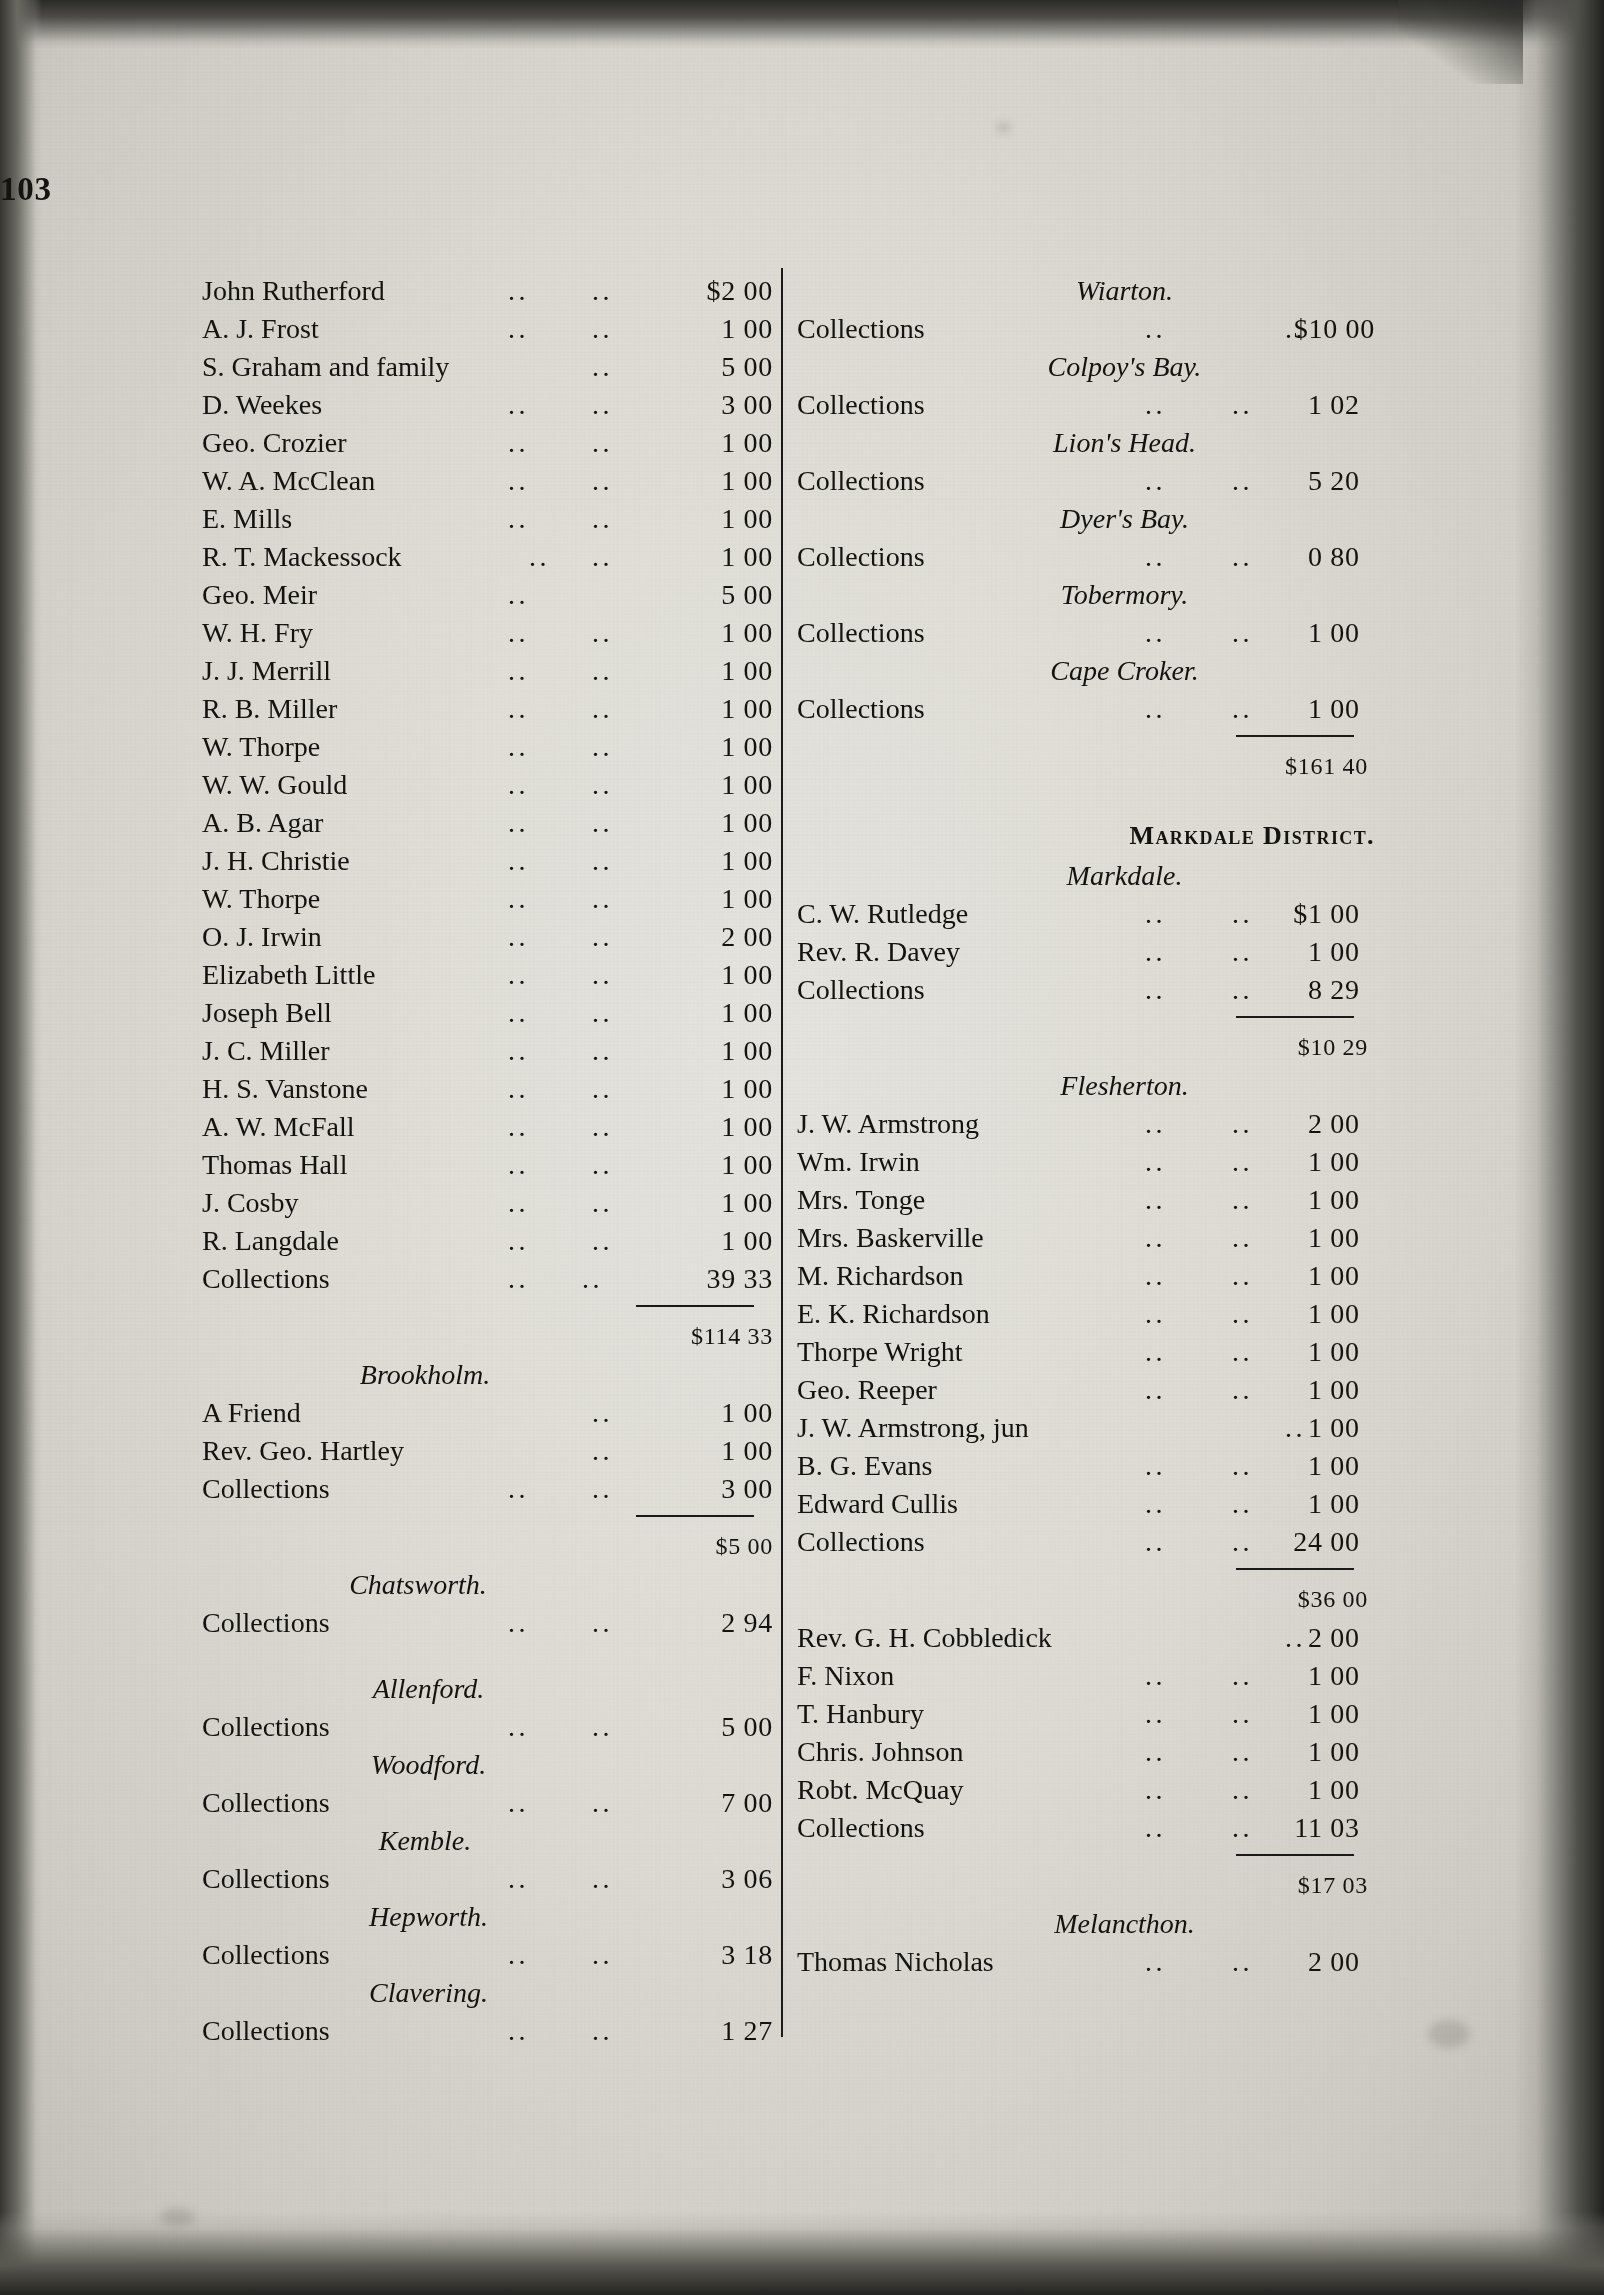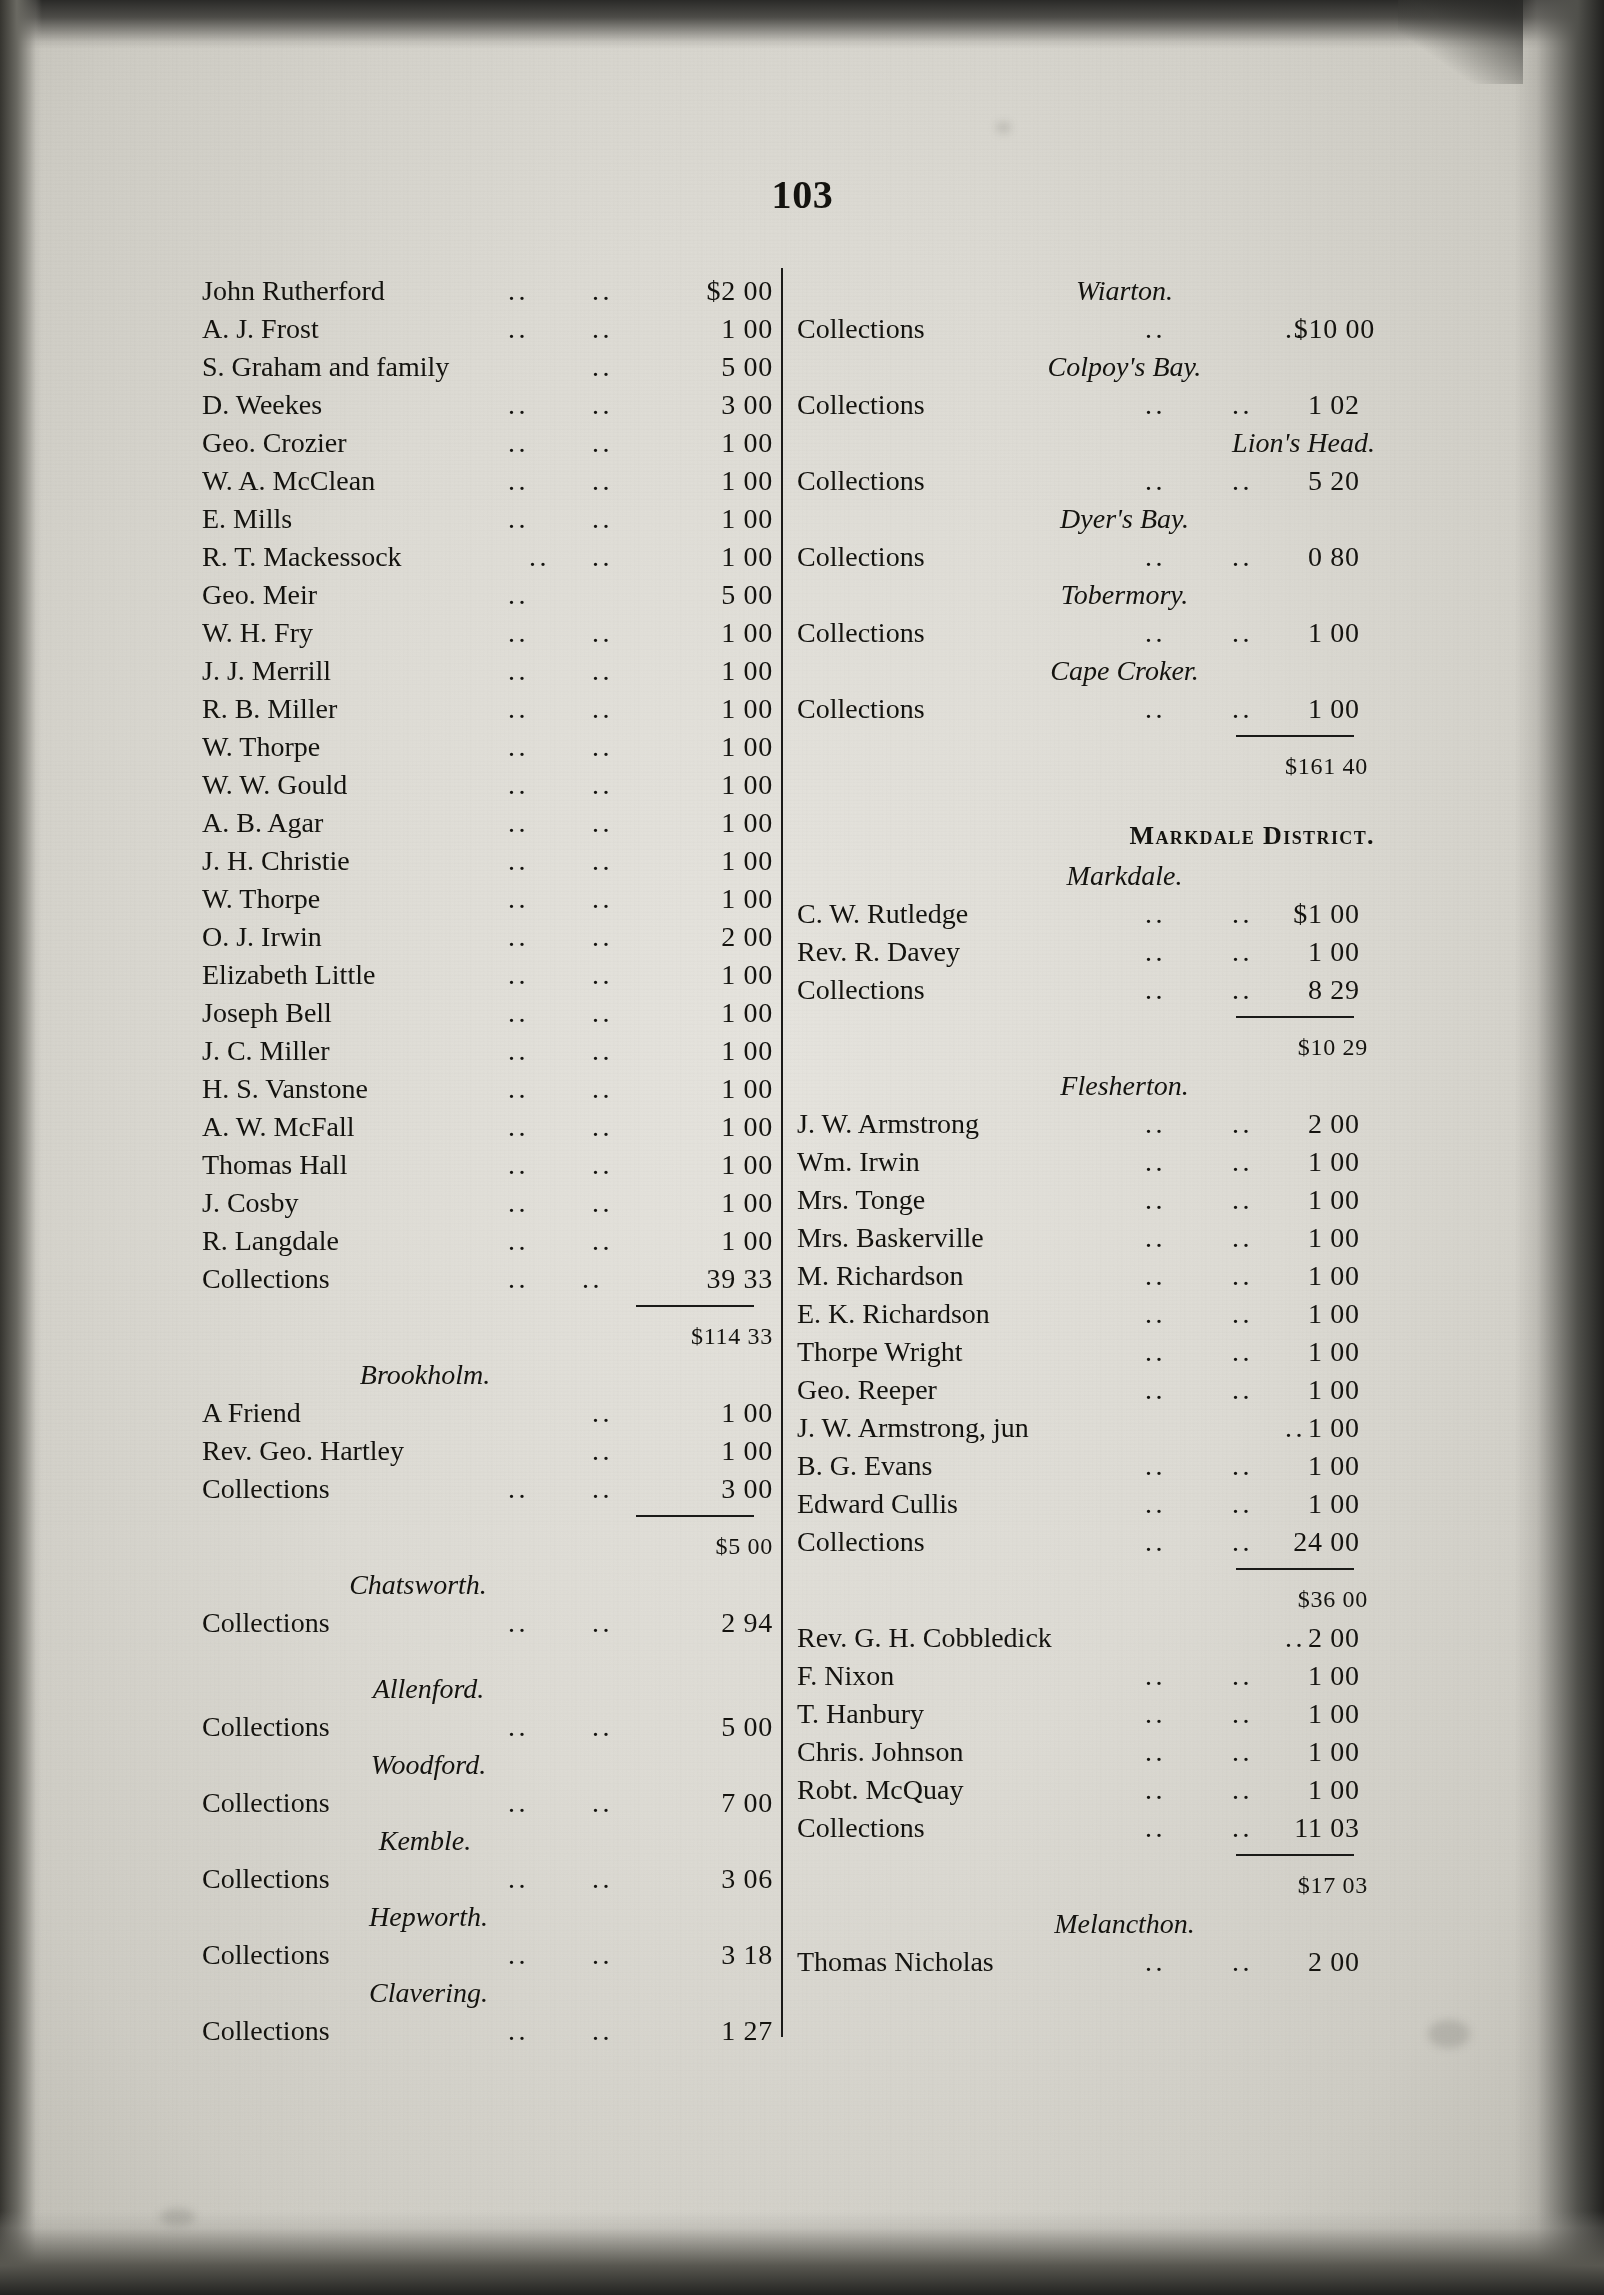--- a/index.html
+++ b/index.html
@@ -56,22 +56,21 @@
     position: absolute;
     left: 0; top: 0;
     width: 1605px; height: 2295px;
     color: #14130f;
   }
 
   .page-number {
     position: absolute;
     left: 0; right: 0;
     top: 171px;
-    text-align: center;
-    font-size: 40px;
+    font-size: 33px;
     font-weight: bold;
     letter-spacing: 0.7px;
     font-family: "Liberation Serif", serif;
   }
 
   .divider {
     position: absolute;
     left: 781px;
     top: 268px;
     width: 2.1px;
@@ -445,21 +444,21 @@
         <span class="dots2" style="left:488px;">..</span>
         <span class="amt">$10 00</span>
       </div>
       <div class="heading" style="padding-left:77px;">Colpoy's Bay.</div>
       <div class="row">
         <span class="nm">Collections</span>
         <span class="dots1">..</span>
         <span class="dots2">..</span>
         <span class="amt" style="right:15.3px;">1 02</span>
       </div>
-      <div class="heading" style="padding-left:77px;text-align:right;">Lion's Head.</div>
+      <div class="heading" style="padding-left:77px;">Lion's Head.</div>
       <div class="row">
         <span class="nm">Collections</span>
         <span class="dots1">..</span>
         <span class="dots2">..</span>
         <span class="amt" style="right:15.3px;">5 20</span>
       </div>
       <div class="heading" style="padding-left:77px;">Dyer's Bay.</div>
       <div class="row">
         <span class="nm">Collections</span>
         <span class="dots1">..</span>

